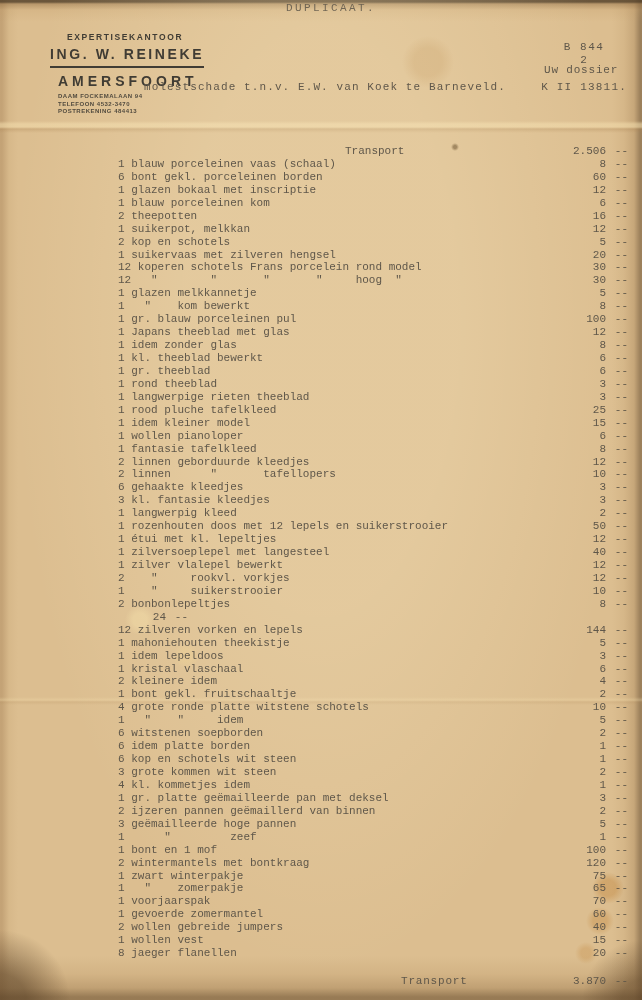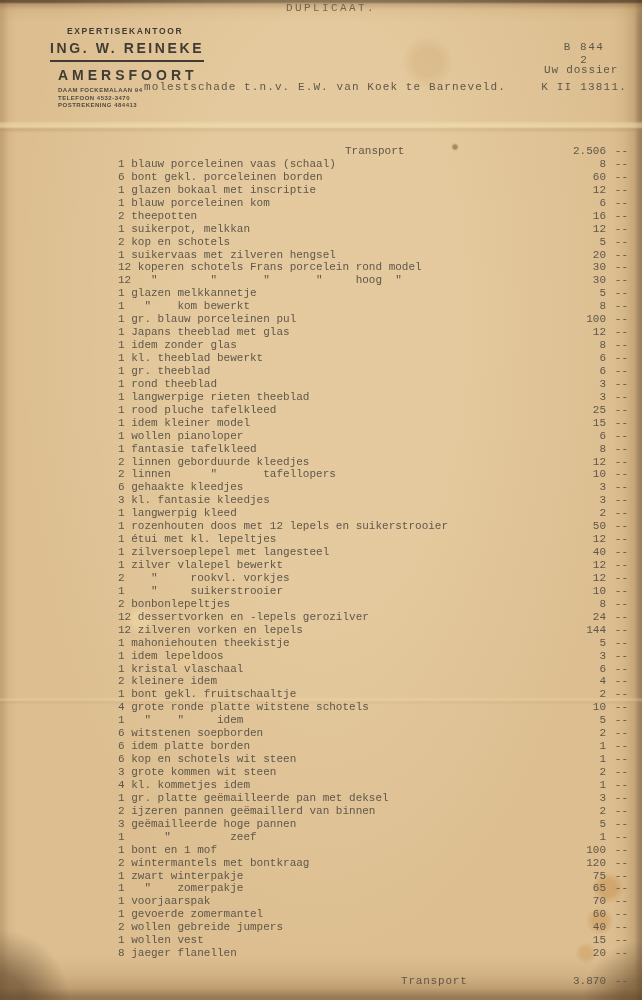--- a/index.html
+++ b/index.html
@@ -24,21 +24,21 @@
       linear-gradient(180deg, rgba(240,218,168,0) 697px, rgba(240,218,168,.35) 700px, rgba(176,138,90,.18) 702px, rgba(176,138,90,0) 705px),
       radial-gradient(circle at 0px 1000px, rgba(84,60,34,.55) 0 26px, rgba(84,60,34,0) 70px),
       radial-gradient(circle at 642px 1000px, rgba(84,60,34,.45) 0 20px, rgba(84,60,34,0) 60px),
       linear-gradient(180deg, rgba(78,60,38,.80) 0 2px, rgba(140,104,62,.45) 4px, rgba(190,152,100,.20) 10px, rgba(190,152,100,0) 22px),
       linear-gradient(0deg, rgba(106,78,46,.60) 0 3px, rgba(140,104,62,.35) 12px, rgba(170,132,84,.18) 26px, rgba(170,132,84,0) 44px),
       linear-gradient(270deg, rgba(104,78,48,.55) 0 2px, rgba(150,114,70,.30) 8px, rgba(176,140,92,.15) 18px, rgba(176,140,92,0) 30px),
       linear-gradient(90deg, rgba(150,112,70,.35) 0 2px, rgba(176,140,92,.12) 9px, rgba(176,140,92,0) 18px);
   }
   .typed{color:var(--ink_typed);}
   .duplicate{position:absolute;left:286px;top:2px;font-size:11px;letter-spacing:2.4px;opacity:.85;}
-  .letterhead{position:absolute;left:50px;top:26px;color:var(--ink_letterhead);
+  .letterhead{position:absolute;left:50px;top:32px;color:var(--ink_letterhead);
     font-family:"Liberation Sans","DejaVu Sans",sans-serif;}
   .lh-office{font-size:8.5px;font-weight:bold;letter-spacing:1.6px;margin-left:17px;}
   .lh-name{font-size:14px;font-weight:bold;letter-spacing:2.6px;margin-top:4px;
     display:inline-block;border-bottom:2.5px solid currentColor;padding-bottom:4px;}
   .lh-city{font-size:14px;font-weight:bold;letter-spacing:4px;margin-top:5px;margin-left:8px;}
   .lh-tiny{font-size:6px;font-weight:bold;letter-spacing:.5px;line-height:7.5px;margin-left:8px;opacity:.9;}
   .lh-tiny.first{margin-top:4px;}
   .subject{position:absolute;left:144px;top:81px;font-size:11px;letter-spacing:1.1px;}
   .dossier{position:absolute;right:15px;top:41px;text-align:center;font-size:11px;}
   .d-num{letter-spacing:1.5px;}
@@ -115,21 +115,21 @@
         <div class="row"><span class="desc">6 gehaakte kleedjes</span><span class="num">3</span><span class="dash">--</span></div>
         <div class="row"><span class="desc">3 kl. fantasie kleedjes</span><span class="num">3</span><span class="dash">--</span></div>
         <div class="row"><span class="desc">1 langwerpig kleed</span><span class="num">2</span><span class="dash">--</span></div>
         <div class="row"><span class="desc">1 rozenhouten doos met 12 lepels en suikerstrooier</span><span class="num">50</span><span class="dash">--</span></div>
         <div class="row"><span class="desc">1 étui met kl. lepeltjes</span><span class="num">12</span><span class="dash">--</span></div>
         <div class="row"><span class="desc">1 zilversoeplepel met langesteel</span><span class="num">40</span><span class="dash">--</span></div>
         <div class="row"><span class="desc">1 zilver vlalepel bewerkt</span><span class="num">12</span><span class="dash">--</span></div>
         <div class="row"><span class="desc">2    "     rookvl. vorkjes</span><span class="num">12</span><span class="dash">--</span></div>
         <div class="row"><span class="desc">1    "     suikerstrooier</span><span class="num">10</span><span class="dash">--</span></div>
         <div class="row"><span class="desc">2 bonbonlepeltjes</span><span class="num">8</span><span class="dash">--</span></div>
-        <div class="row"><span class="desc">12 dessertvorken en -lepels gerozilver</span><span class="num">24</span><span class="dash">--</span></div>
+        <div class="row"><span class="num">24</span><span class="dash">--</span></div>
         <div class="row"><span class="desc">12 zilveren vorken en lepels</span><span class="num">144</span><span class="dash">--</span></div>
         <div class="row"><span class="desc">1 mahoniehouten theekistje</span><span class="num">5</span><span class="dash">--</span></div>
         <div class="row"><span class="desc">1 idem lepeldoos</span><span class="num">3</span><span class="dash">--</span></div>
         <div class="row"><span class="desc">1 kristal vlaschaal</span><span class="num">6</span><span class="dash">--</span></div>
         <div class="row"><span class="desc">2 kleinere idem</span><span class="num">4</span><span class="dash">--</span></div>
         <div class="row"><span class="desc">1 bont gekl. fruitschaaltje</span><span class="num">2</span><span class="dash">--</span></div>
         <div class="row"><span class="desc">4 grote ronde platte witstene schotels</span><span class="num">10</span><span class="dash">--</span></div>
         <div class="row"><span class="desc">1   "    "     idem</span><span class="num">5</span><span class="dash">--</span></div>
         <div class="row"><span class="desc">6 witstenen soepborden</span><span class="num">2</span><span class="dash">--</span></div>
         <div class="row"><span class="desc">6 idem platte borden</span><span class="num">1</span><span class="dash">--</span></div>

